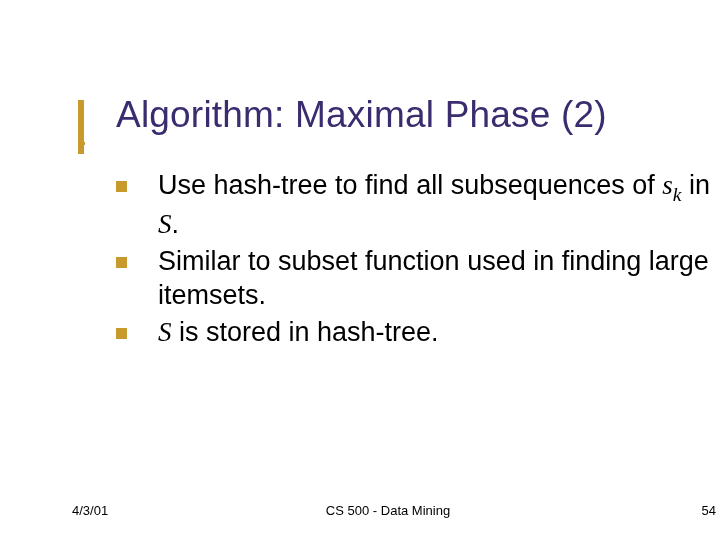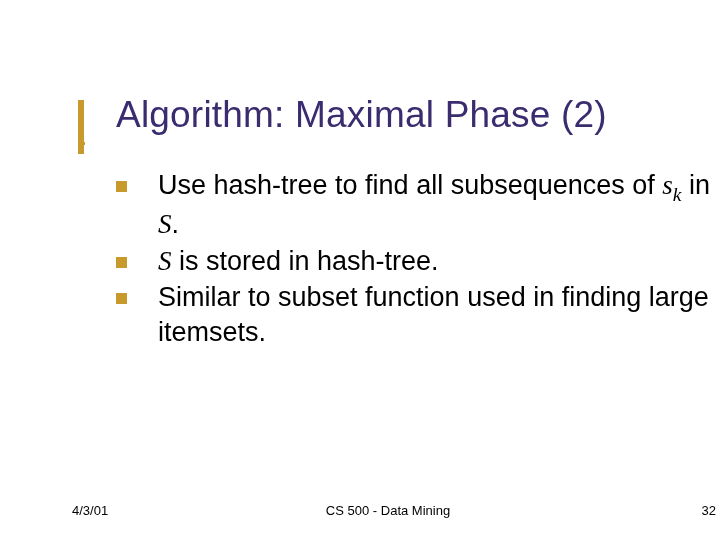--- a/index.html
+++ b/index.html
@@ -125,29 +125,29 @@
 
   <div class="content">
 
     <div class="bullet-item">
       <div class="bullet-marker"></div>
       <div class="bullet-text"><span>Use hash-tree to find all subsequences of </span><span class="ital">s</span><span class="ital-sub">k</span><span> in </span><span class="ital">S</span><span>.</span></div>
     </div>
 
     <div class="bullet-item">
       <div class="bullet-marker"></div>
-      <div class="bullet-text"><span class="ital">S</span><span> is stored in hash-tree.</span></div>
+      <div class="bullet-text"><span>Similar to subset function used in finding large itemsets.</span></div>
     </div>
 
     <div class="bullet-item">
       <div class="bullet-marker"></div>
-      <div class="bullet-text"><span>Similar to subset function used in finding large itemsets.</span></div>
+      <div class="bullet-text"><span class="ital">S</span><span> is stored in hash-tree.</span></div>
     </div>
 
   </div>
 
   <div class="footer">
     <div class="footer-left">4/3/01</div>
     <div class="footer-center">CS 500 - Data Mining</div>
-    <div class="footer-right">32</div>
+    <div class="footer-right">54</div>
   </div>
 
 </div>
 
 </body></html>

